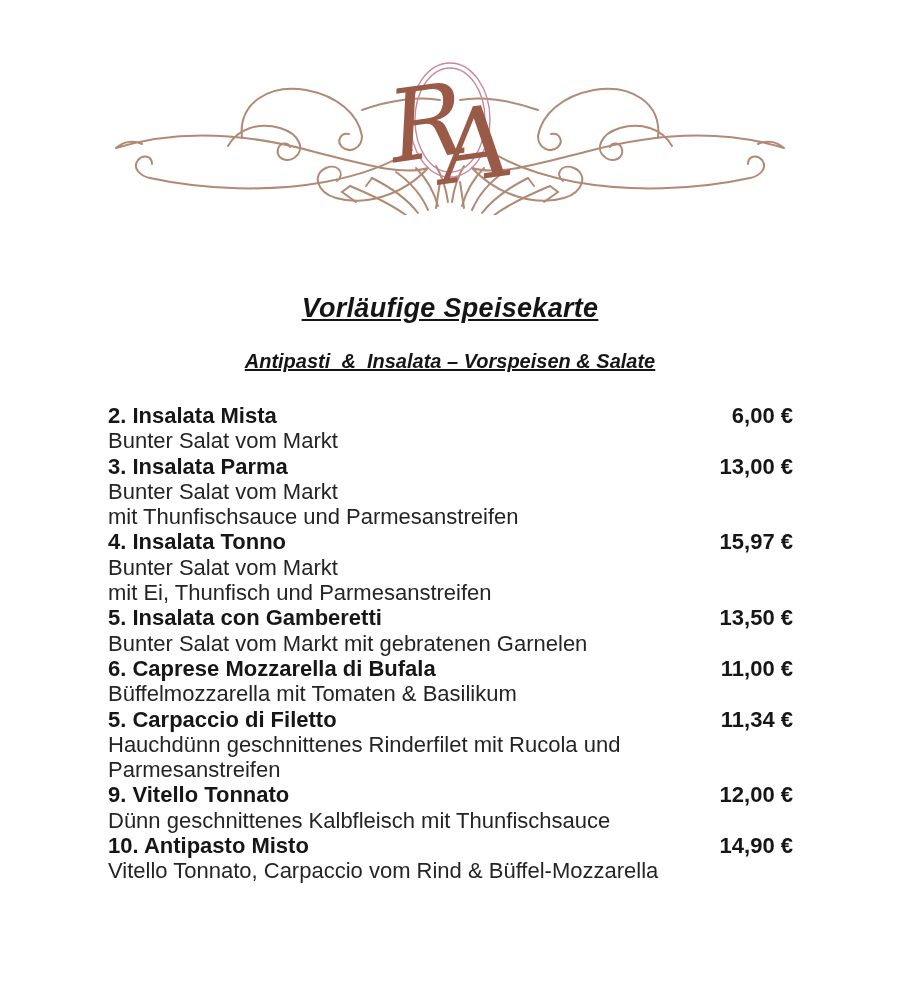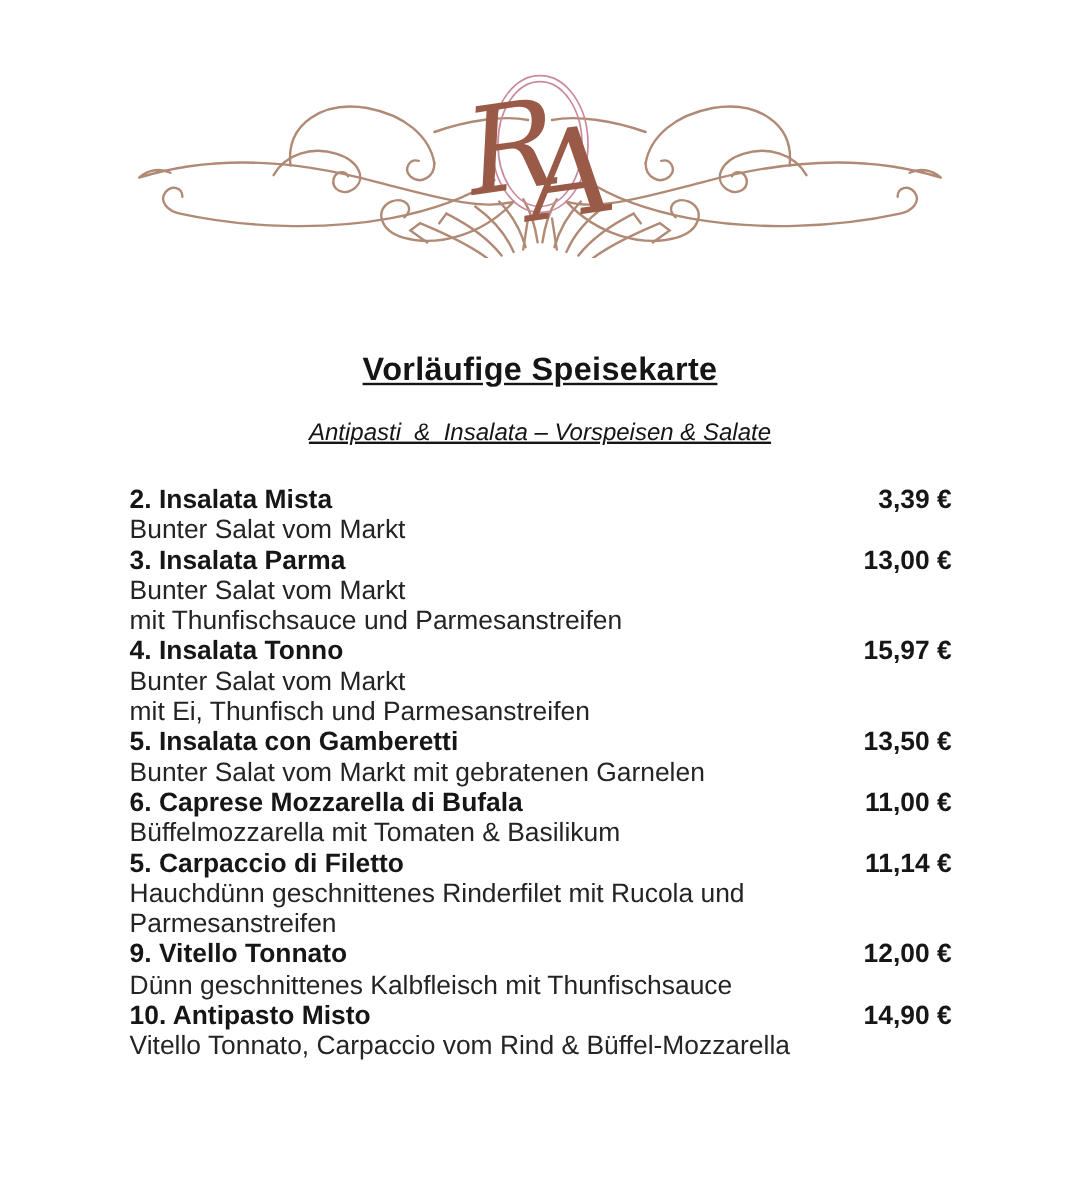--- a/index.html
+++ b/index.html
@@ -16,30 +16,30 @@
   .flourish{fill:none;stroke:#b18a76;stroke-width:2;stroke-linecap:round;}
   .monogram-oval{fill:none;stroke:#c9889b;stroke-width:1.4;}
   .monogram-letter{
     font-family:"DejaVu Serif", serif;
     font-style:italic;
     fill:#9a5a48;
   }
   .title{
     margin:78px 0 0 0;
     text-align:center;
-    font-weight:bold;
+    font-weight:bold;font-style:italic;
     font-size:27px;line-height:31px;
     text-decoration:underline;
     letter-spacing:0.3px;
     color:#151515;
   }
   .section-heading{
     margin:26px 0 0 0;
     text-align:center;
-    font-weight:normal;font-style:italic;
+    font-weight:bold;font-style:italic;
     font-size:20px;line-height:23px;
     text-decoration:underline;
     white-space:pre-wrap;
     color:#151515;
   }
   .menu{
     margin:30px 107px 0 108px;
     font-size:22px;
     line-height:25.3px;
   }
@@ -105,21 +105,21 @@
   </div>
 
   <h1 class="title">Vorläufige Speisekarte</h1>
 
   <h2 class="section-heading">Antipasti  &amp;  Insalata – Vorspeisen &amp; Salate</h2>
 
   <div class="menu">
   <div class="menu-item">
     <div class="item-head">
       <span class="item-name">2. Insalata Mista</span>
-      <span class="item-price">3,39 €</span>
+      <span class="item-price">6,00 €</span>
     </div>
   <div class="item-desc">Bunter Salat vom Markt</div>
       </div>
 
   <div class="menu-item">
     <div class="item-head">
       <span class="item-name">3. Insalata Parma</span>
       <span class="item-price">13,00 €</span>
     </div>
   <div class="item-desc">Bunter Salat vom Markt</div>
@@ -147,21 +147,21 @@
     <div class="item-head">
       <span class="item-name">6. Caprese Mozzarella di Bufala</span>
       <span class="item-price">11,00 €</span>
     </div>
   <div class="item-desc">Büffelmozzarella mit Tomaten &amp; Basilikum</div>
       </div>
 
   <div class="menu-item">
     <div class="item-head">
       <span class="item-name">5. Carpaccio di Filetto</span>
-      <span class="item-price">11,14 €</span>
+      <span class="item-price">11,34 €</span>
     </div>
   <div class="item-desc">Hauchdünn geschnittenes Rinderfilet mit Rucola und Parmesanstreifen</div>
       </div>
 
   <div class="menu-item">
     <div class="item-head">
       <span class="item-name">9. Vitello Tonnato</span>
       <span class="item-price">12,00 €</span>
     </div>
   <div class="item-desc">Dünn geschnittenes Kalbfleisch mit Thunfischsauce</div>

